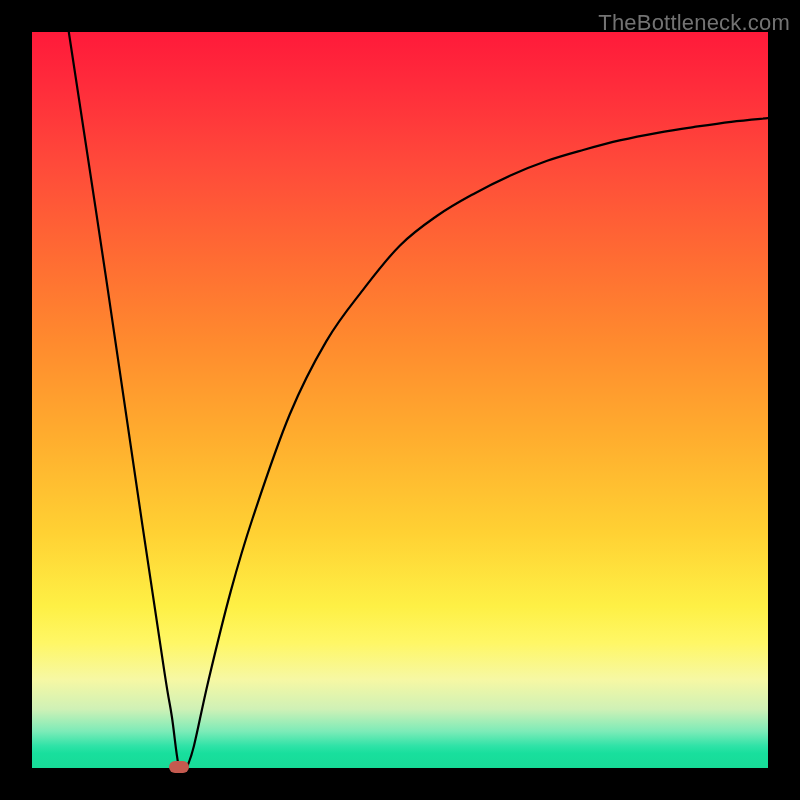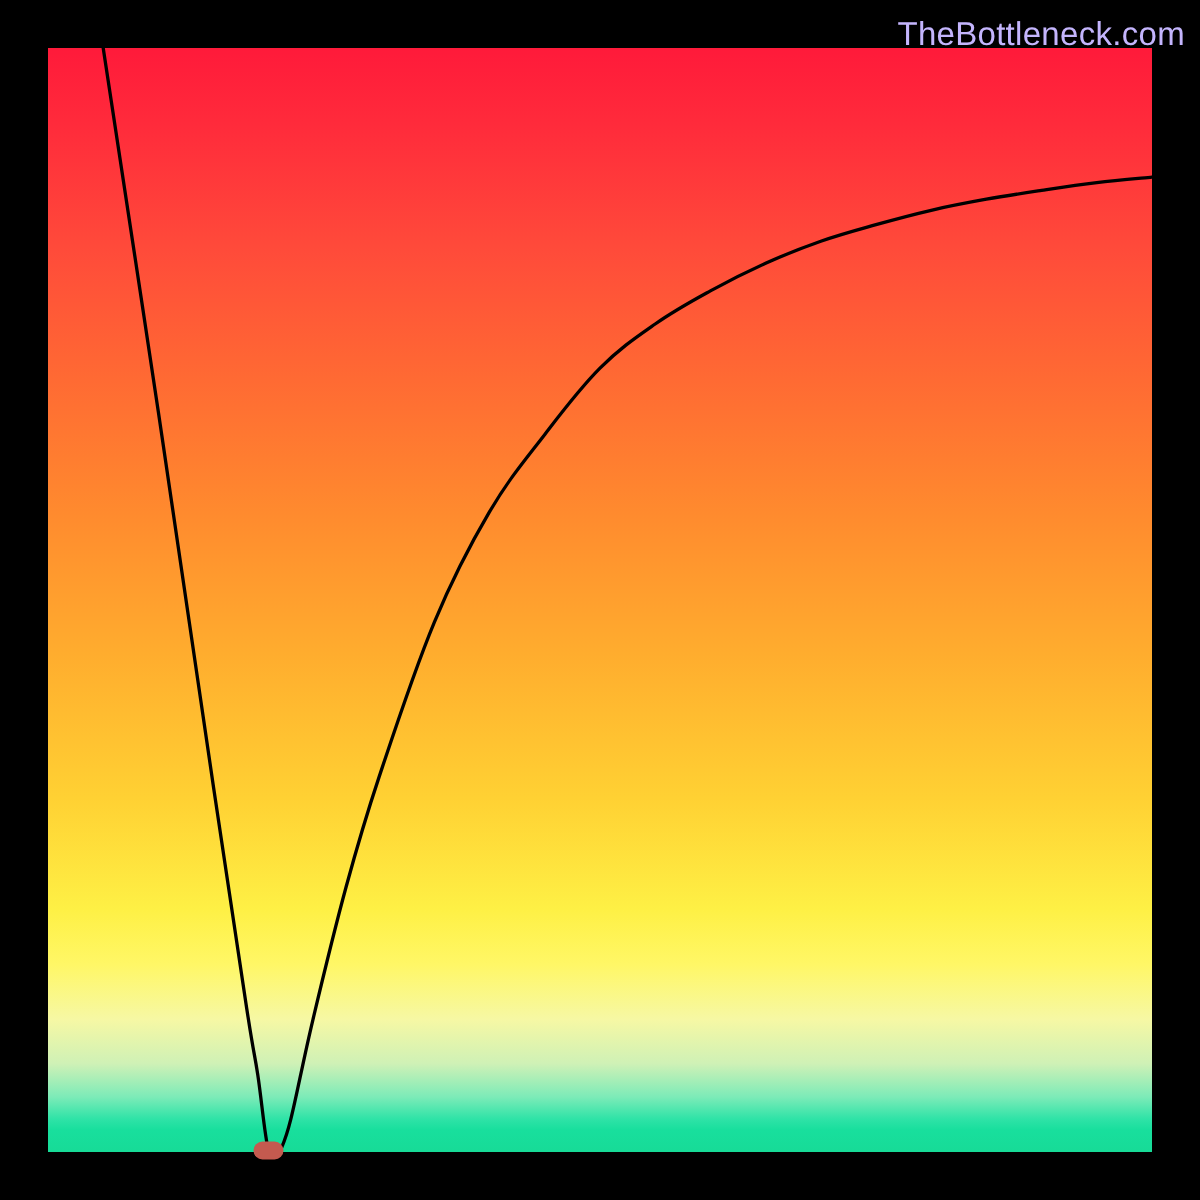--- a/index.html
+++ b/index.html
@@ -38,21 +38,21 @@
       #7debb8 95%,
       #2fe3a7 97%,
       #18df9d 98%,
       #17db97 100%
     );
   }
   .watermark {
     position: absolute;
     top: 10px;
     right: 10px;
-    color: #c4b5fd;
+    color: #737373;
     font-size: 22px;
     font-weight: 500;
     letter-spacing: 0.2px;
   }
   svg.curve {
     position: absolute;
     left: 0;
     top: 0;
     width: 736px;
     height: 736px;

